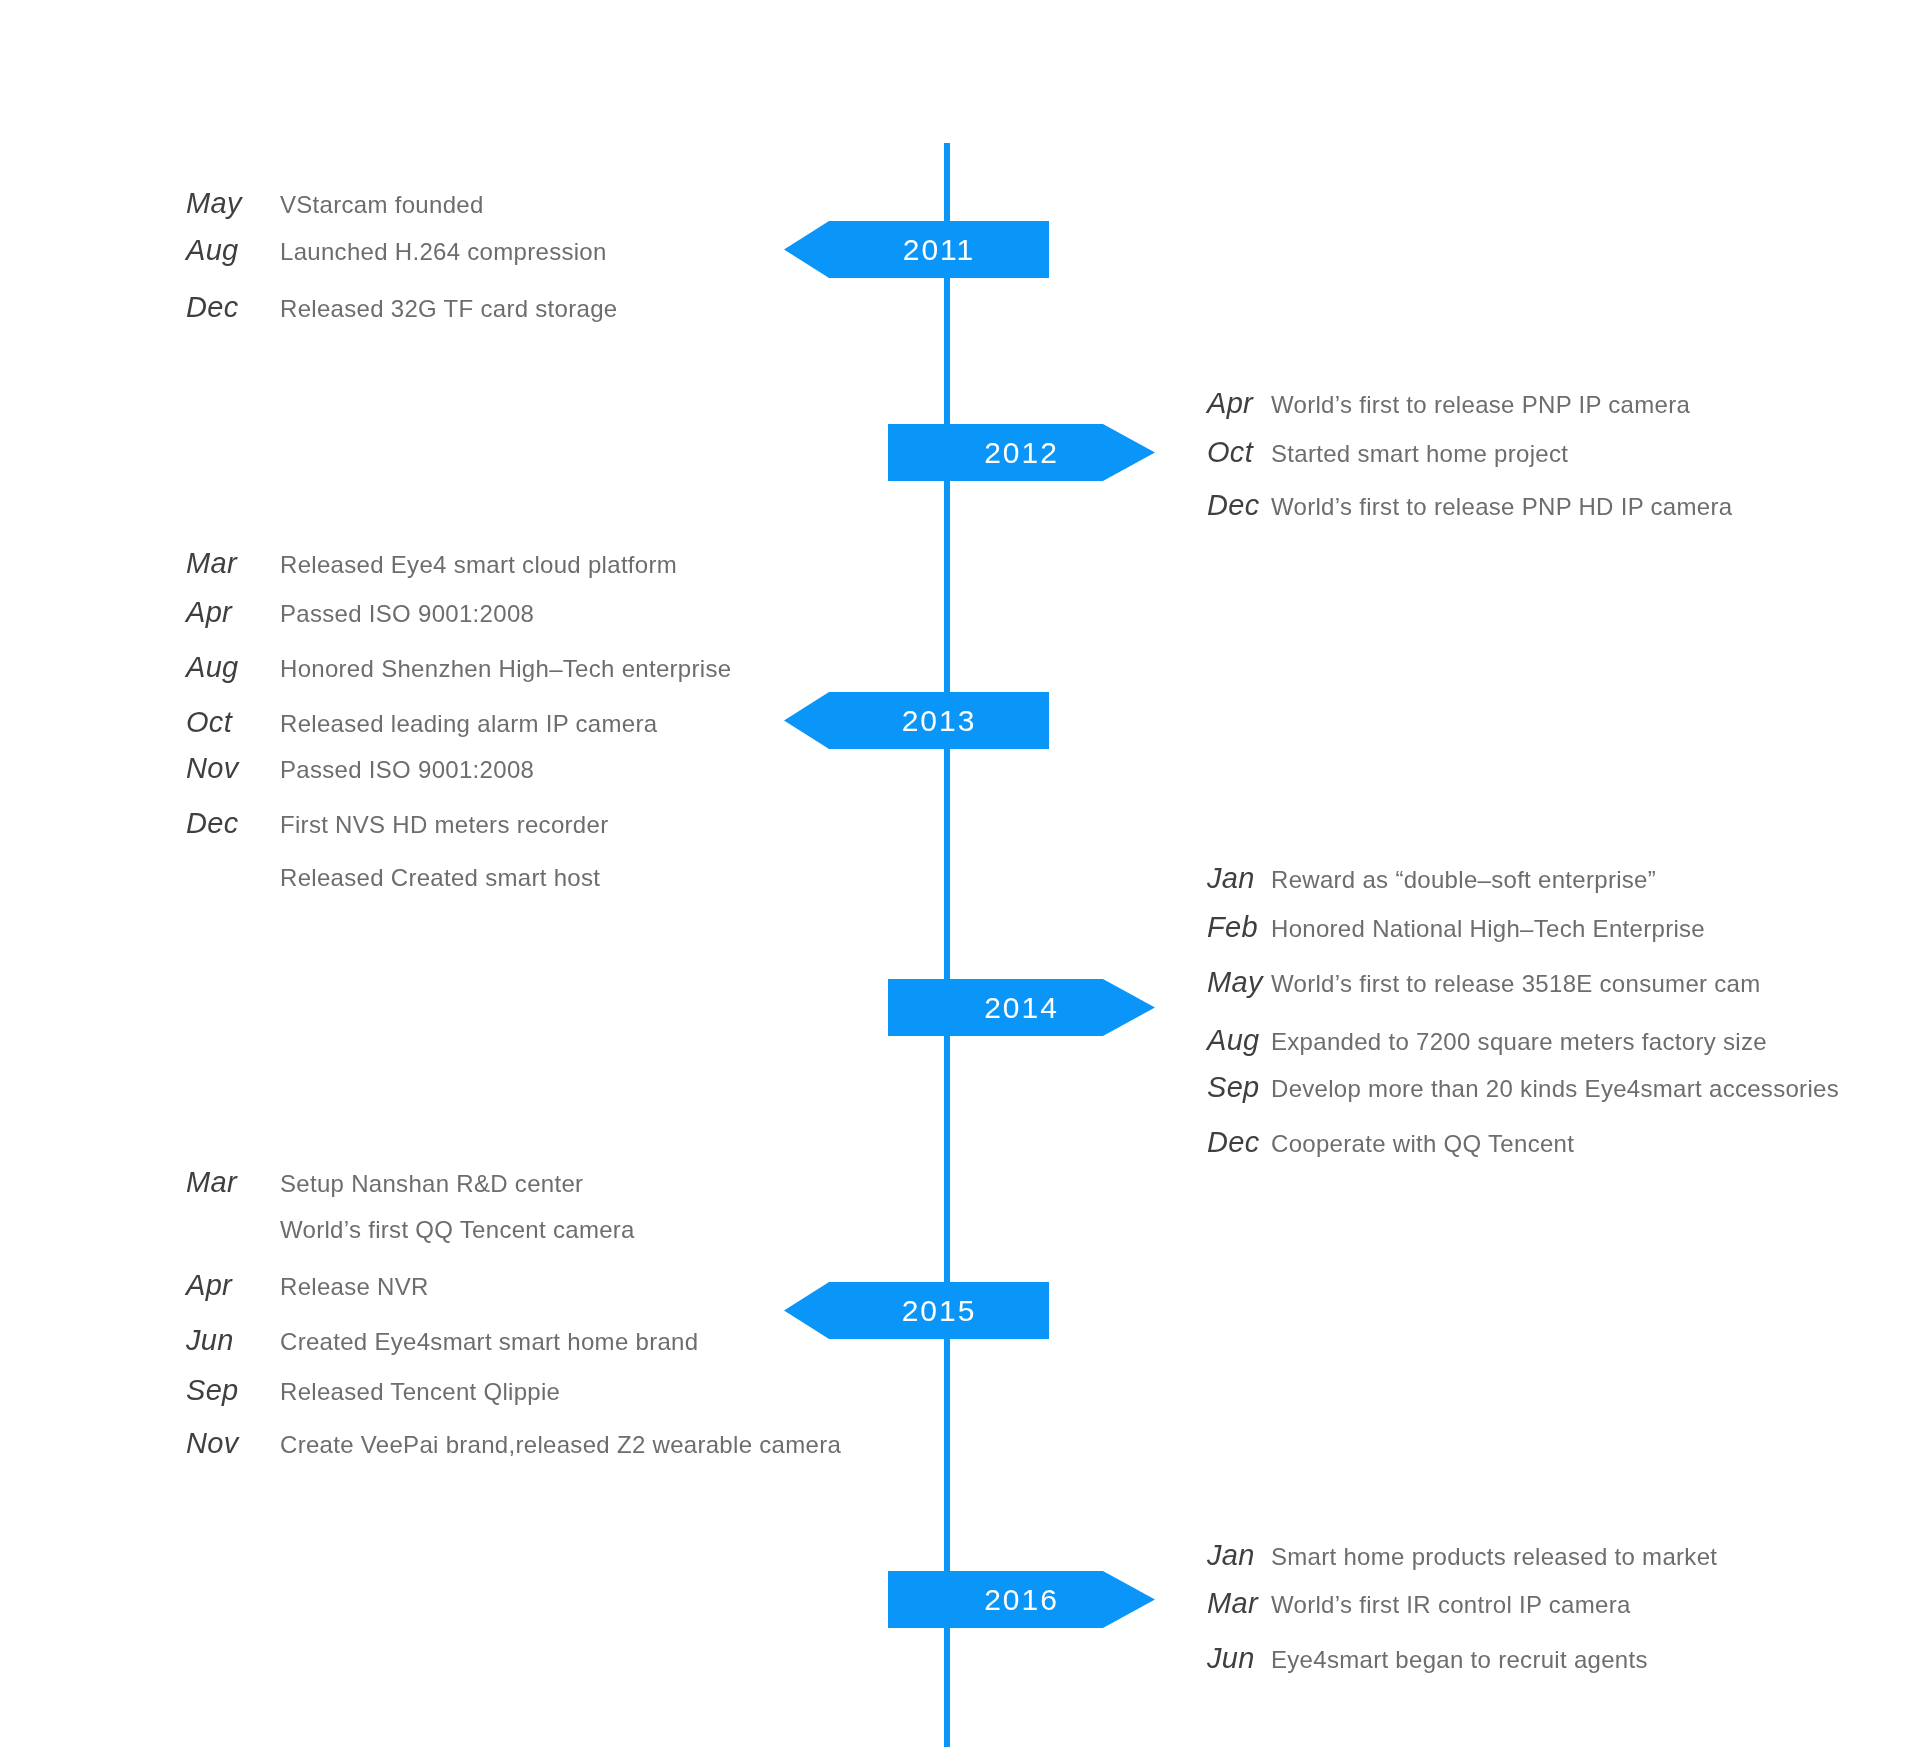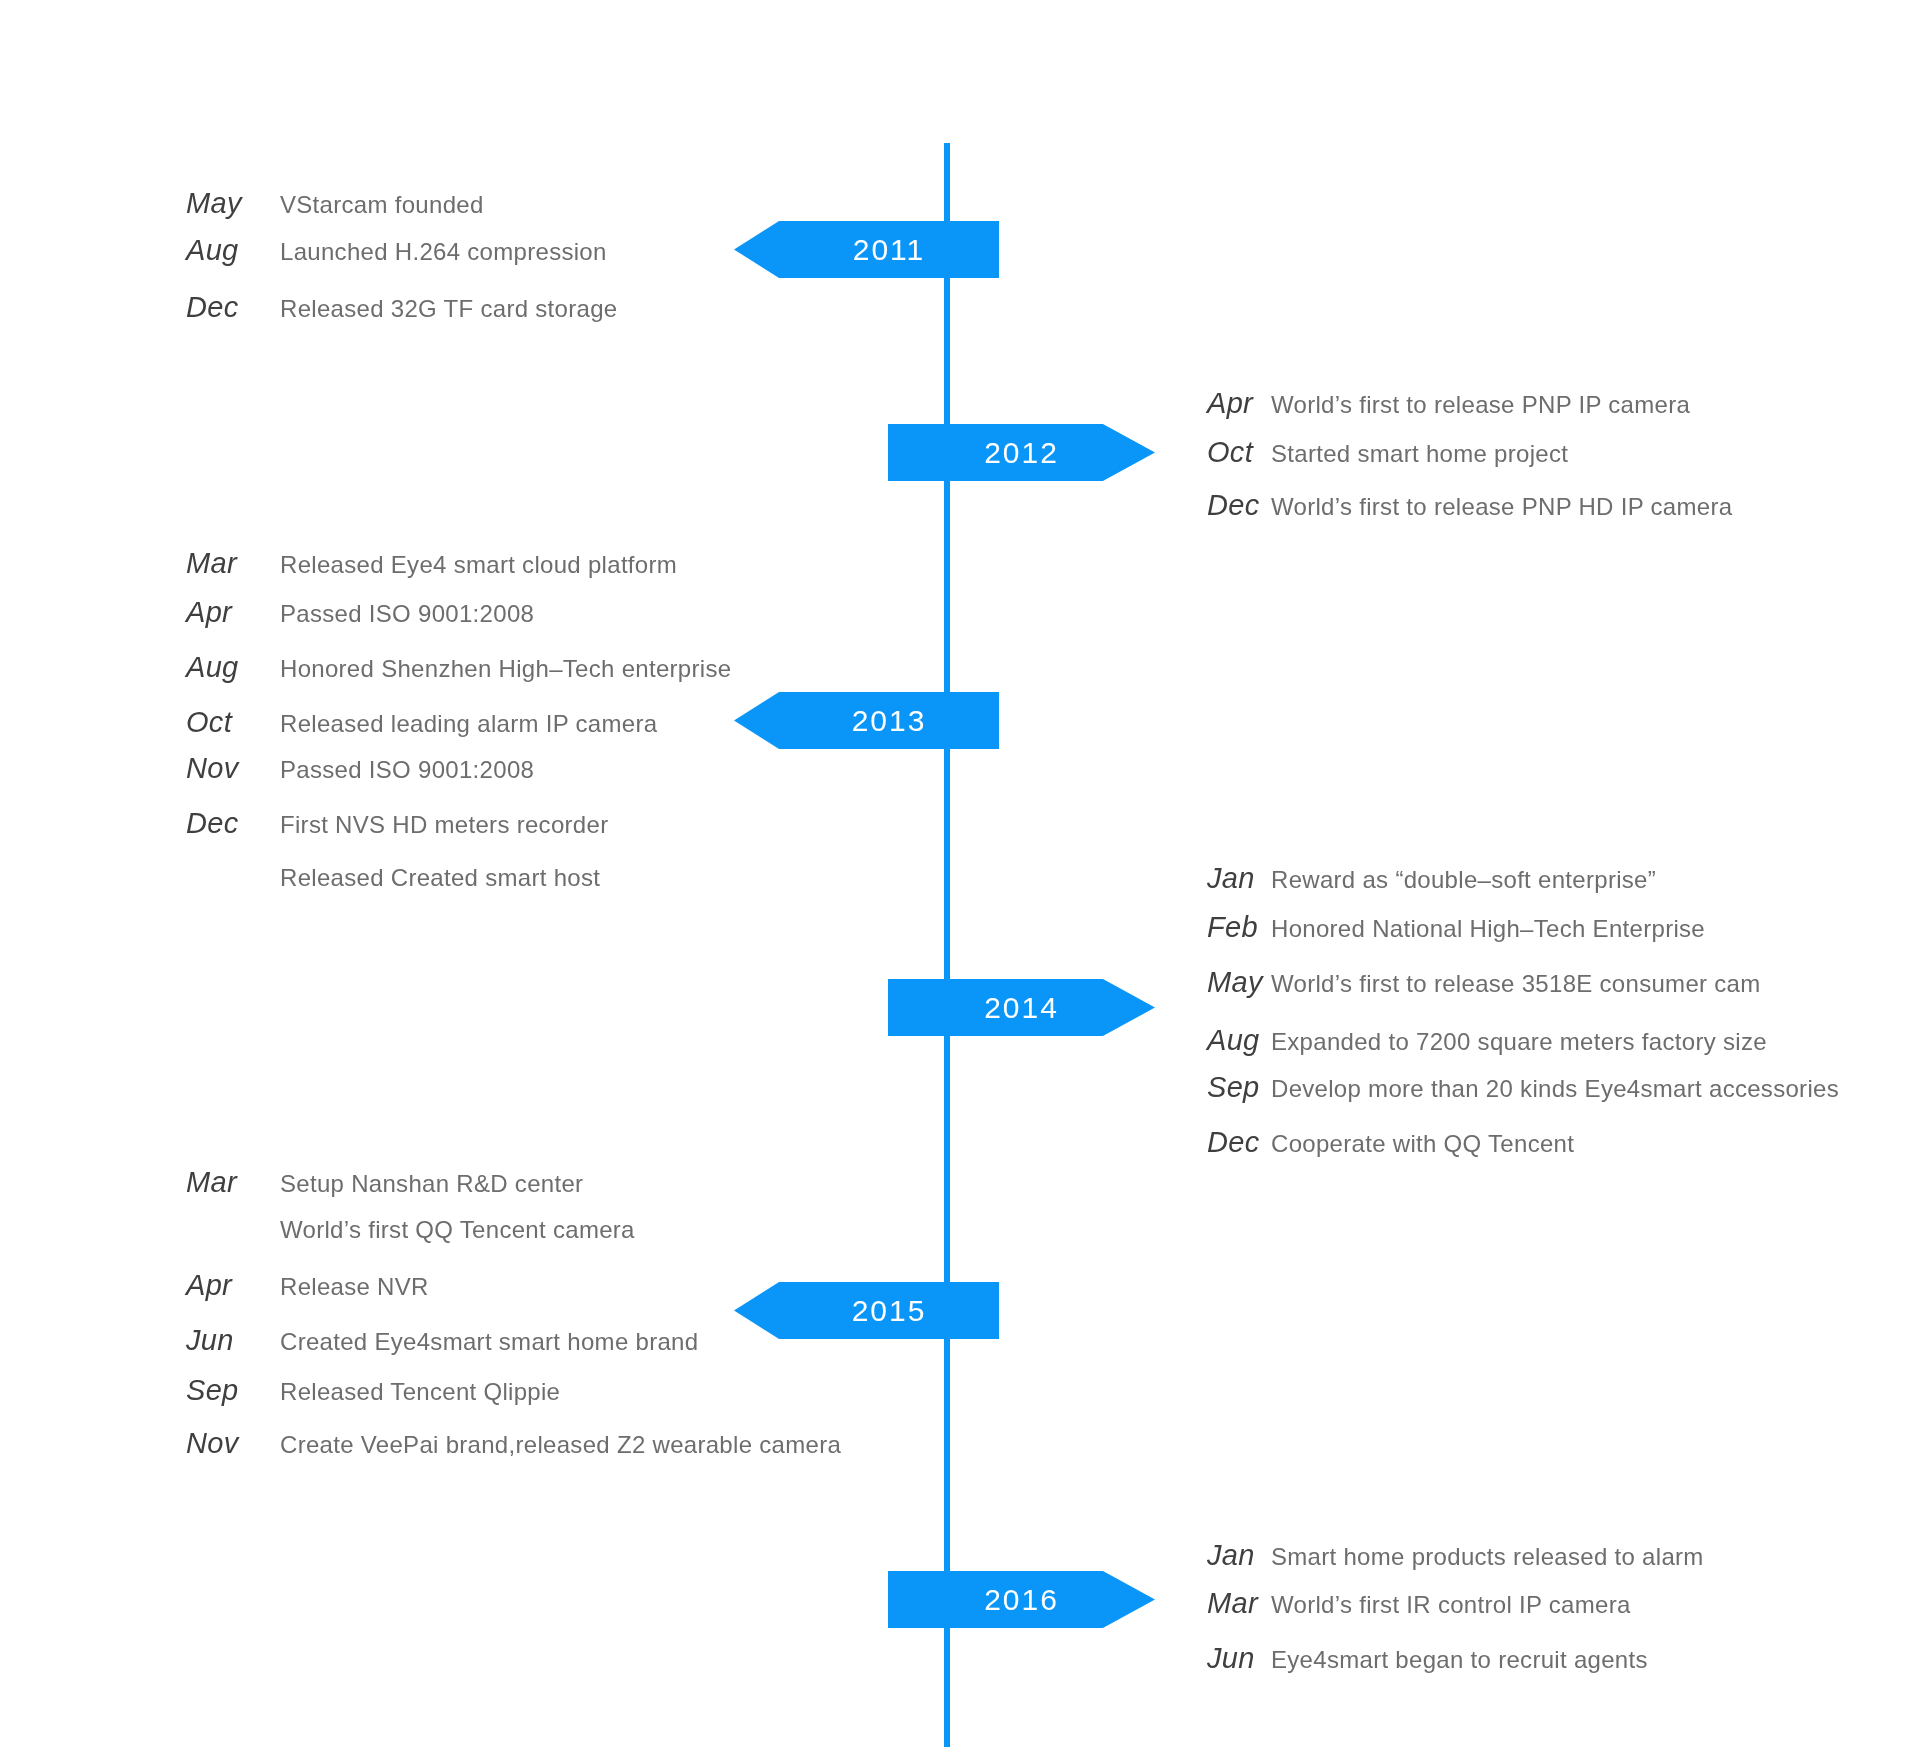--- a/index.html
+++ b/index.html
@@ -27,21 +27,21 @@
     background: var(--accent, #0a96f8);
     color: #ffffff;
     font-size: 30px;
     letter-spacing: 2px;
     display: flex;
     align-items: center;
     justify-content: center;
     box-sizing: border-box;
   }
   .year-arrow.left {
-    left: 734px; width: 265px;
+    left: 784px; width: 265px;
     padding-left: 45px;
     clip-path: polygon(0% 50%, 17% 0%, 100% 0%, 100% 100%, 17% 100%);
   }
   .year-arrow.right {
     left: 888px; width: 267px;
     clip-path: polygon(0% 0%, 80.5% 0%, 100% 50%, 80.5% 100%, 0% 100%);
   }
 
   
   .row {
@@ -194,21 +194,21 @@
     <span class="month">Sep</span>
     <span class="desc">Released Tencent Qlippie</span>
   </div>
   <div class="row left" style="top:1443px">
     <span class="month">Nov</span>
     <span class="desc">Create VeePai brand,released Z2 wearable camera</span>
   </div>
 
   <div class="row right" style="top:1555px">
     <span class="month">Jan</span>
-    <span class="desc">Smart home products released to alarm</span>
+    <span class="desc">Smart home products released to market</span>
   </div>
   <div class="row right" style="top:1603px">
     <span class="month">Mar</span>
     <span class="desc">World’s first IR control IP camera</span>
   </div>
   <div class="row right" style="top:1658px">
     <span class="month">Jun</span>
     <span class="desc">Eye4smart began to recruit agents</span>
   </div>
 

